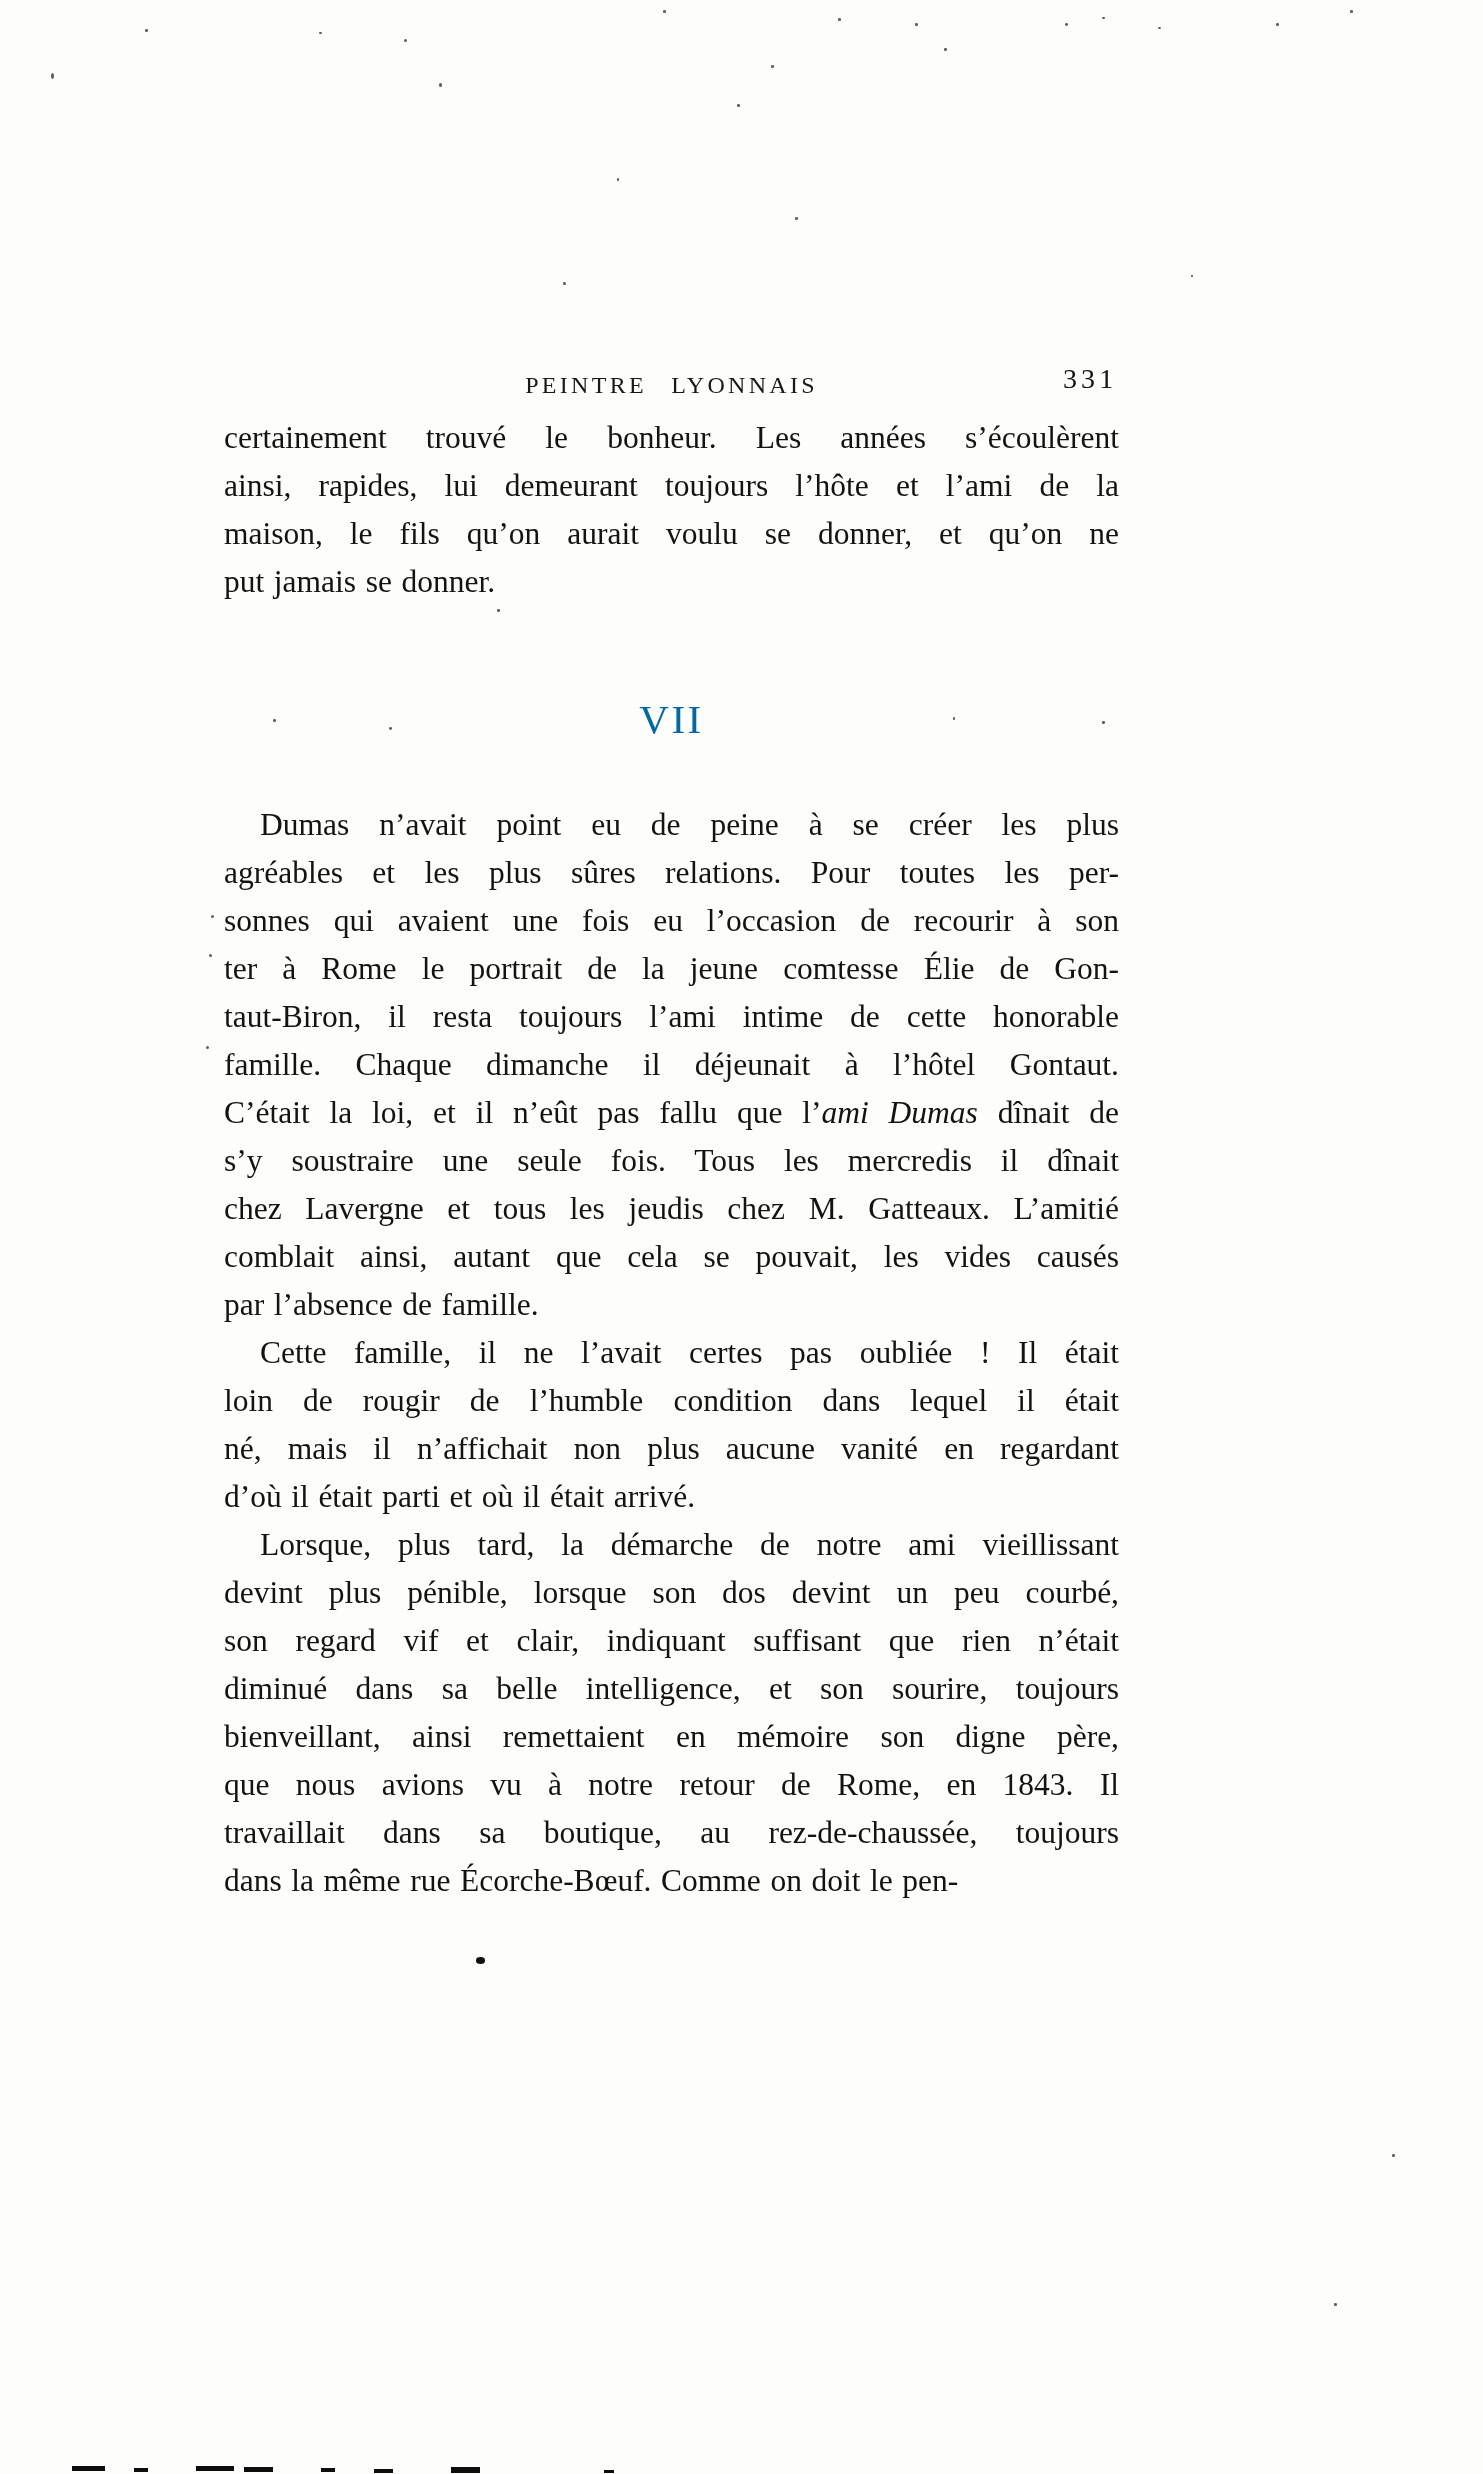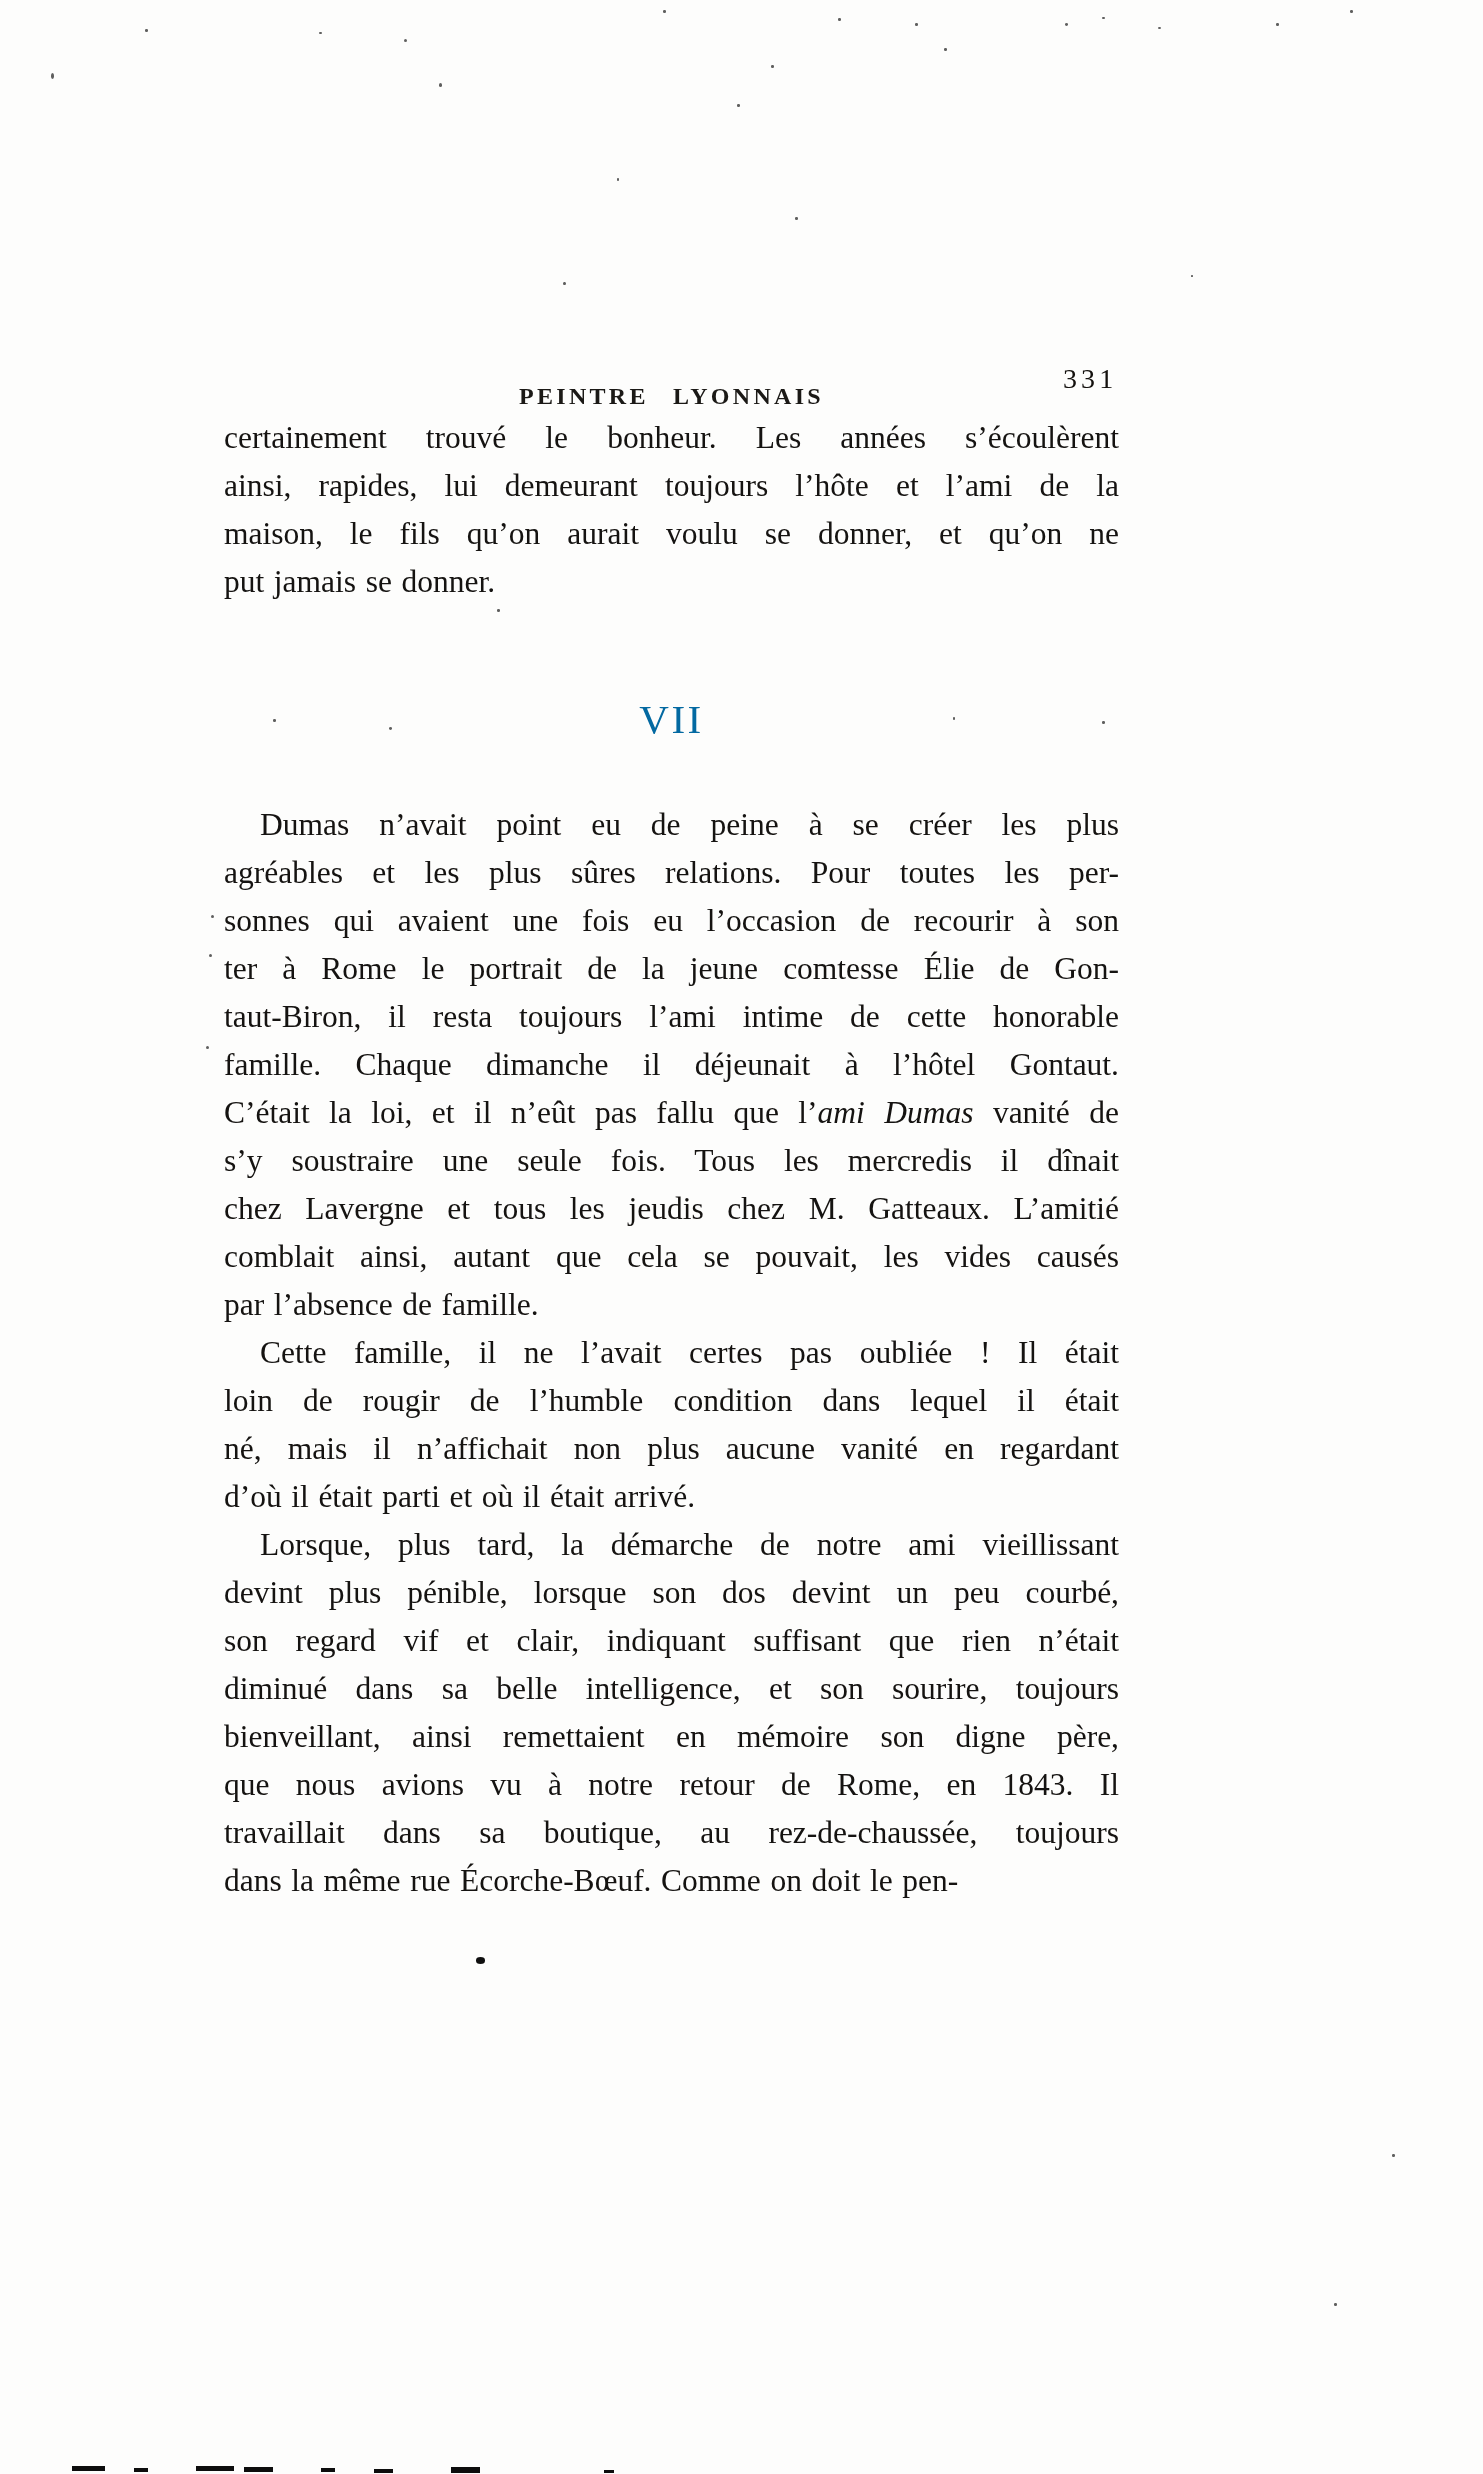--- a/index.html
+++ b/index.html
@@ -24,27 +24,26 @@
     position: absolute;
     left: 224px;
     top: 363px;
     width: 895px;
     height: 40px;
   }
   .running-title {
     position: absolute;
     left: 0;
     right: 0;
-    top: 20px;
+    top: 9px;
     text-align: center;
     font-size: 24px;
     letter-spacing: 3.3px;
     word-spacing: 15px;
     color: #1b1916;
-    font-weight: bold;
   }
   .page-num {
     position: absolute;
     right: 1.7px;
     top: 0;
     font-size: 28px;
     letter-spacing: 4.1px;
     color: #14110e;
   }
 
@@ -123,21 +122,21 @@
 
   <div class="textblock bodyflow">
 
     <div>
       <div class="line indent">Dumas n’avait point eu de peine à se créer les plus</div>
       <div class="line">agréables et les plus sûres relations. Pour toutes les per-</div>
       <div class="line">sonnes qui avaient une fois eu l’occasion de recourir à son</div>
       <div class="line">ter à Rome le portrait de la jeune comtesse Élie de Gon-</div>
       <div class="line">taut-Biron, il resta toujours l’ami intime de cette honorable</div>
       <div class="line">famille. Chaque dimanche il déjeunait à l’hôtel Gontaut.</div>
-      <div class="line"><span>C’était la loi, et il n’eût pas fallu que l’</span><em>ami Dumas</em><span> vanité de</span></div>
+      <div class="line"><span>C’était la loi, et il n’eût pas fallu que l’</span><em>ami Dumas</em><span> dînait de</span></div>
       <div class="line">s’y soustraire une seule fois. Tous les mercredis il dînait</div>
       <div class="line">chez Lavergne et tous les jeudis chez M. Gatteaux. L’amitié</div>
       <div class="line">comblait ainsi, autant que cela se pouvait, les vides causés</div>
       <div class="line last">par l’absence de famille.</div>
     </div>
 
     <div>
       <div class="line indent">Cette famille, il ne l’avait certes pas oubliée ! Il était</div>
       <div class="line">loin de rougir de l’humble condition dans lequel il était</div>
       <div class="line">né, mais il n’affichait non plus aucune vanité en regardant</div>

